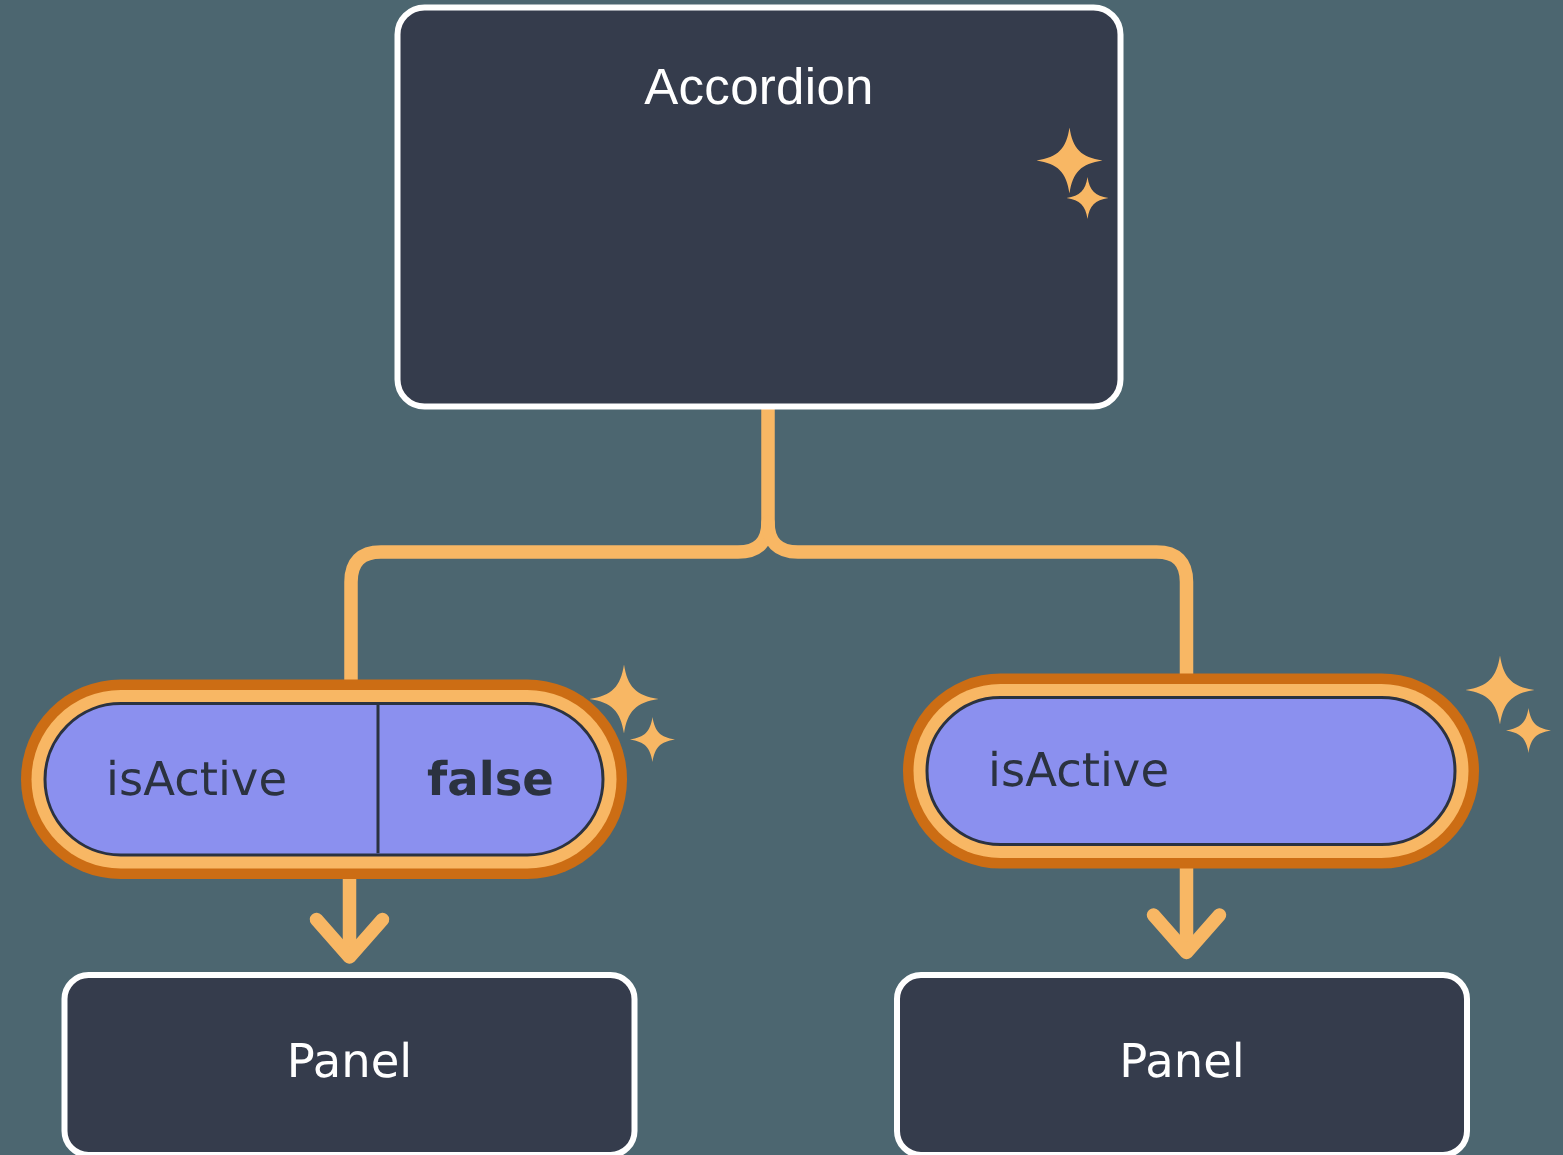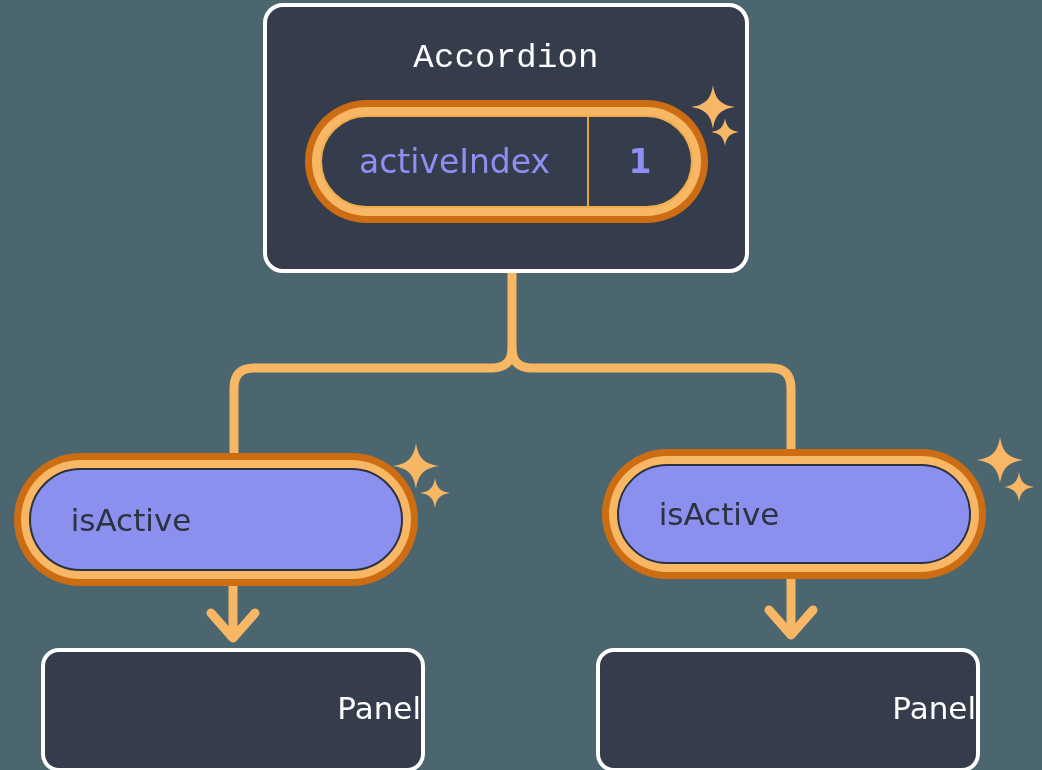--- a/index.html
+++ b/index.html
@@ -37,21 +37,21 @@
   }
   .comp-title {
     position: absolute;
     left: 0;
     width: 100%;
     text-align: center;
     color: #ffffff;
     font-size: 34px;
     font-weight: 400;
     letter-spacing: 0.2px;
-    font-family: Liberation Mono, monospace;
+    font-family: Liberation Sans, sans-serif;
   }
 
   #accordion-box {
     left: 263px;
     top: 3px;
     width: 486px;
     height: 270px;
   }
   #accordion-title {
     top: 32px;
@@ -67,21 +67,21 @@
     border-radius: 18px;
     box-sizing: border-box;
   }
   #panel-left  { left: 41px; }
   #panel-right { left: 596px; }
   .panel-title {
     position: absolute;
     left: 0;
     width: 100%;
     top: 38px;
-    text-align: right;
+    text-align: center;
     color: #ffffff;
     font-size: 31px;
     font-weight: 400;
   }
 
   
   .pill-wrap {
     position: absolute;
   }
   
@@ -205,41 +205,34 @@
     <g>
       <line x1="791" y1="578" x2="791" y2="633" stroke="#f8b764" stroke-width="9" stroke-linecap="butt"></line>
       <path d="M 769 610 L 791 635 L 813 610" fill="none" stroke="#f8b764" stroke-width="9" stroke-linecap="round" stroke-linejoin="round"></path>
     </g>
   </svg>
 
   <div id="accordion-box" class="comp-box">
     <div id="accordion-title" class="comp-title">Accordion</div>
   </div>
 
-  <div id="pill-active-index" class="pill-wrap pill-dark">
-    <div class="pill-outer"></div>
-    <div class="pill-mid"></div>
-    <div class="pill-inner">
-      <div class="pill-cell pill-key">activeIndex</div>
-      <div class="pill-cell pill-value">1</div>
-    </div>
-  </div>
 
   <svg class="sparkle" style="left:691px; top:85px;" width="44" height="44" viewBox="0 0 40 40">
     <path d="M20 0 C22 13 27 18 40 20 C27 22 22 27 20 40 C18 27 13 22 0 20 C13 18 18 13 20 0 Z"></path>
   </svg>
   <svg class="sparkle" style="left:711px; top:118px;" width="28" height="28" viewBox="0 0 40 40">
     <path d="M20 0 C22 13 27 18 40 20 C27 22 22 27 20 40 C18 27 13 22 0 20 C13 18 18 13 20 0 Z"></path>
   </svg>
 
   <div id="pill-is-active-left" class="pill-wrap pill-purple">
     <div class="pill-outer"></div>
     <div class="pill-mid"></div>
     <div class="pill-inner">
       <div class="pill-cell pill-key">isActive</div>
+      <div class="pill-cell pill-value">false</div>
     </div>
   </div>
 
   <svg class="sparkle" style="left:393px; top:443px;" width="46" height="46" viewBox="0 0 40 40">
     <path d="M20 0 C22 13 27 18 40 20 C27 22 22 27 20 40 C18 27 13 22 0 20 C13 18 18 13 20 0 Z"></path>
   </svg>
   <svg class="sparkle" style="left:420px; top:478px;" width="30" height="30" viewBox="0 0 40 40">
     <path d="M20 0 C22 13 27 18 40 20 C27 22 22 27 20 40 C18 27 13 22 0 20 C13 18 18 13 20 0 Z"></path>
   </svg>
 

